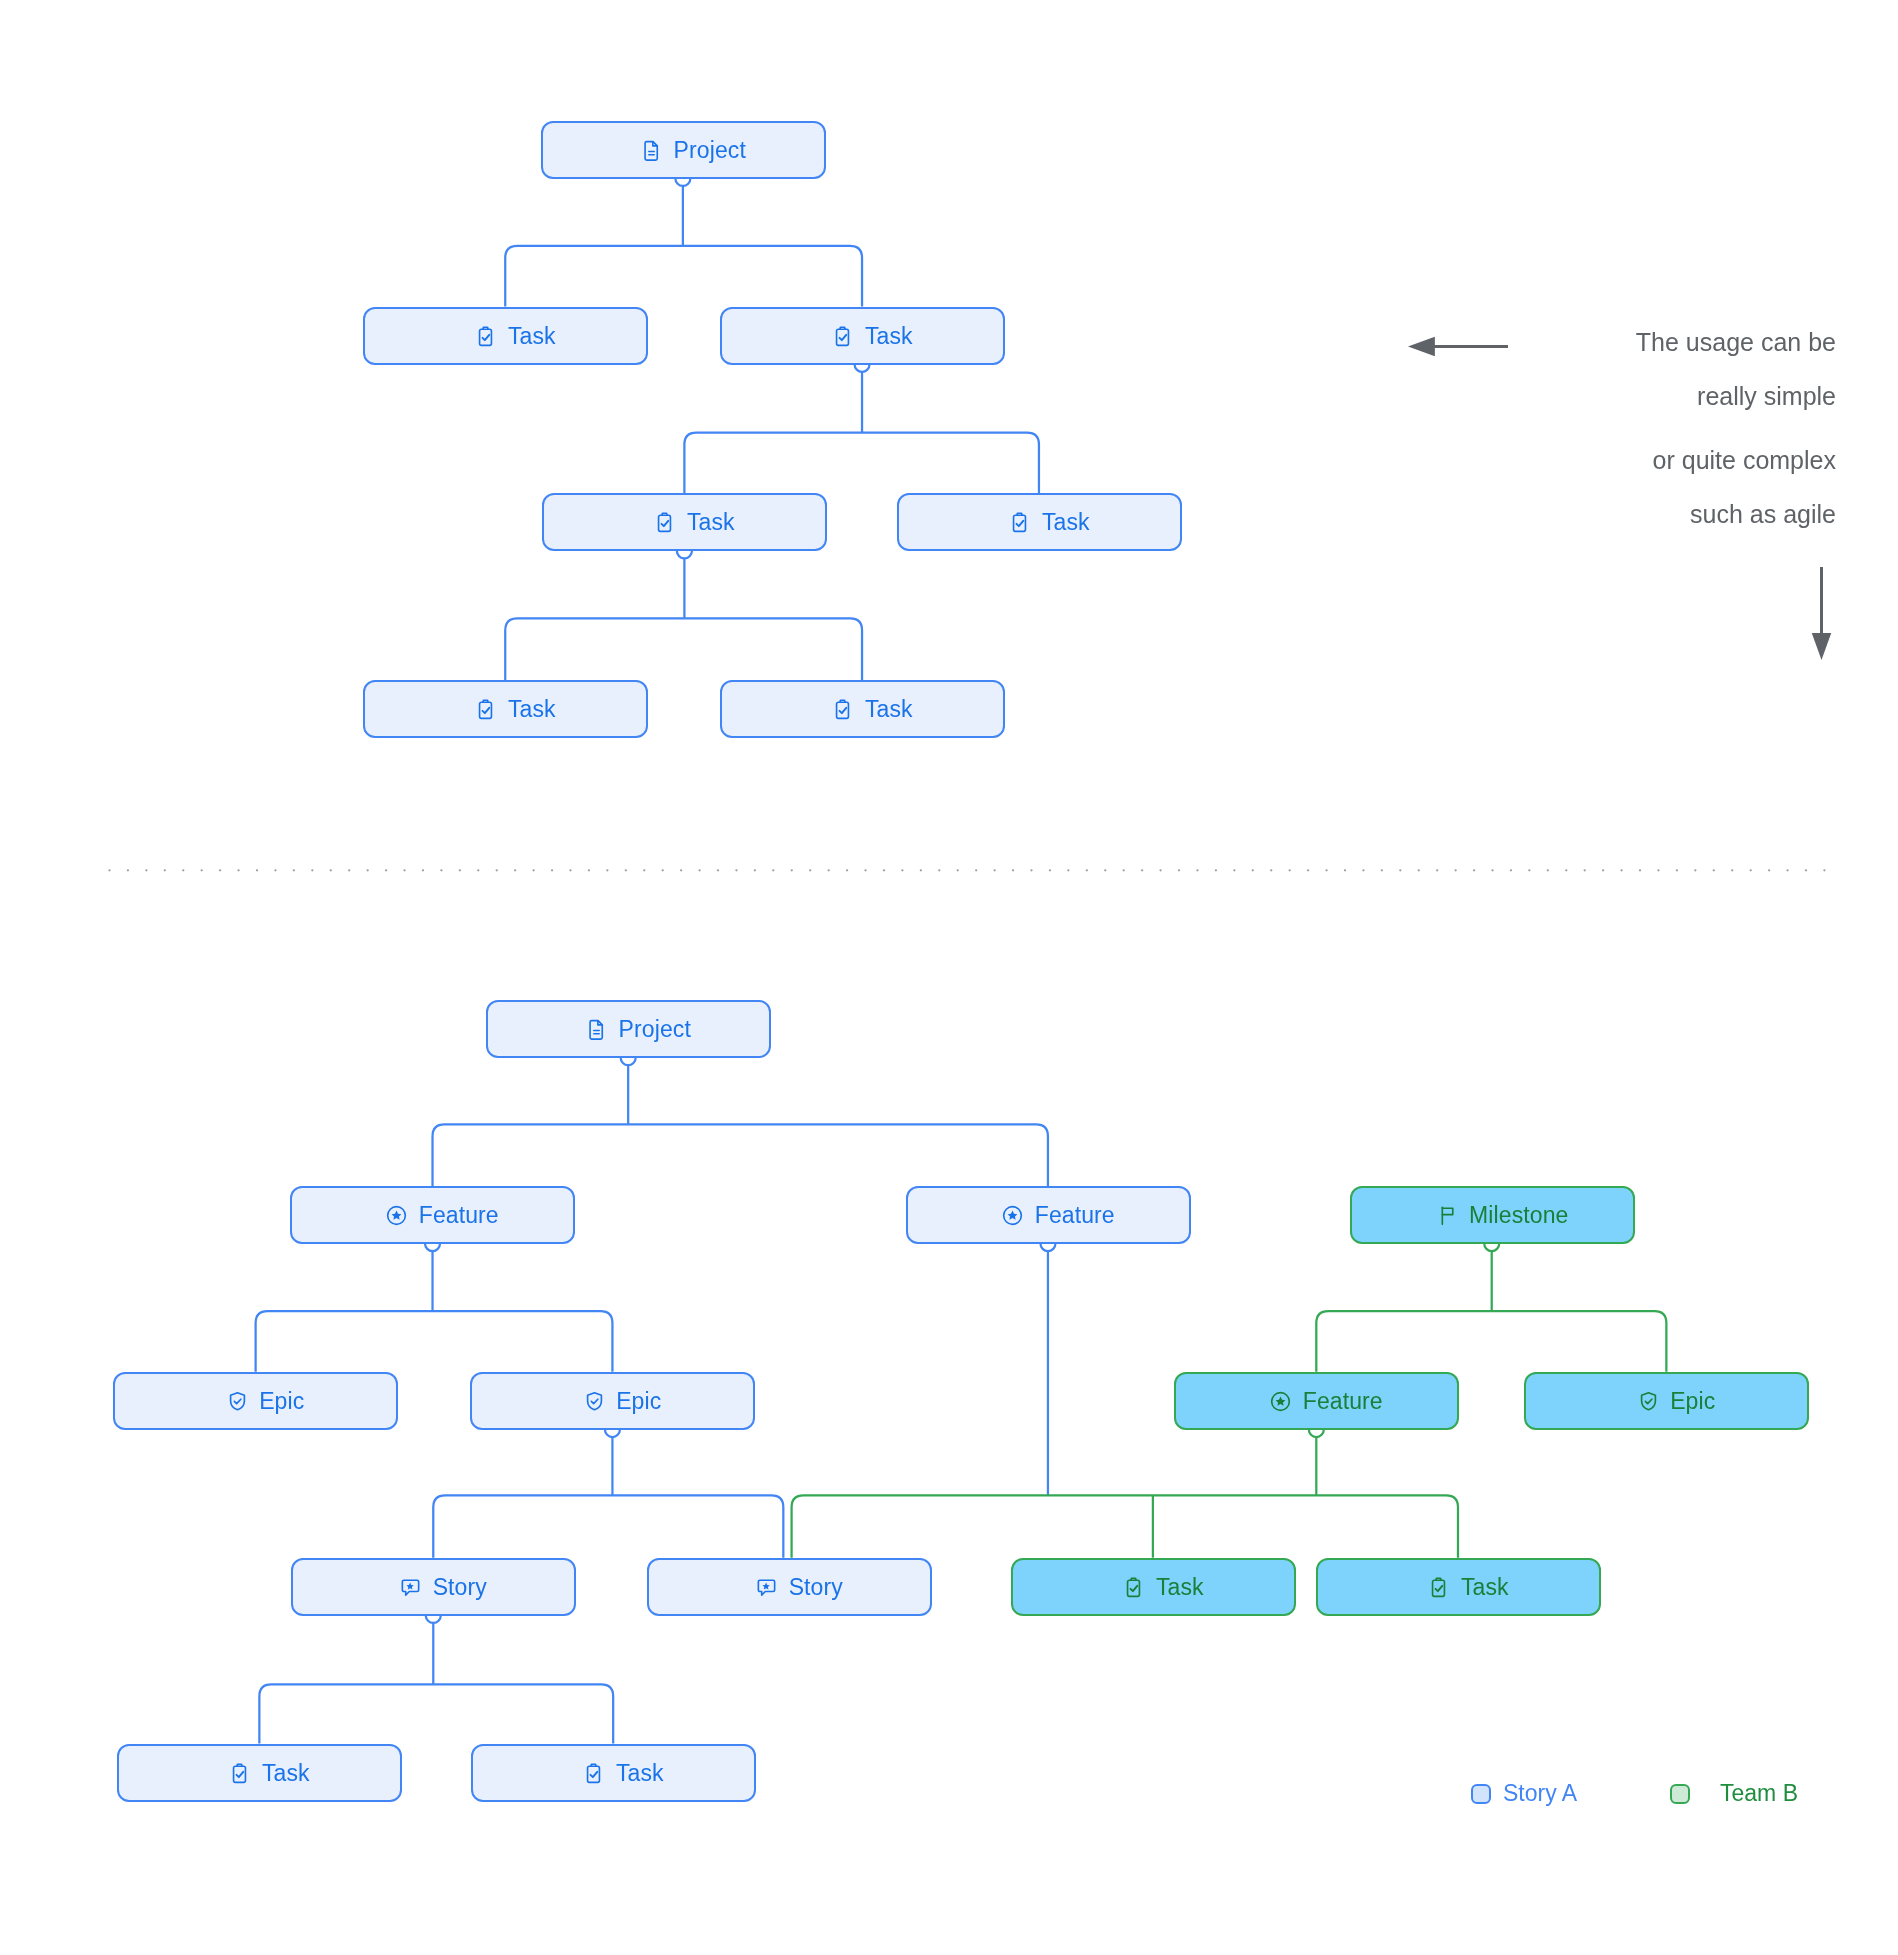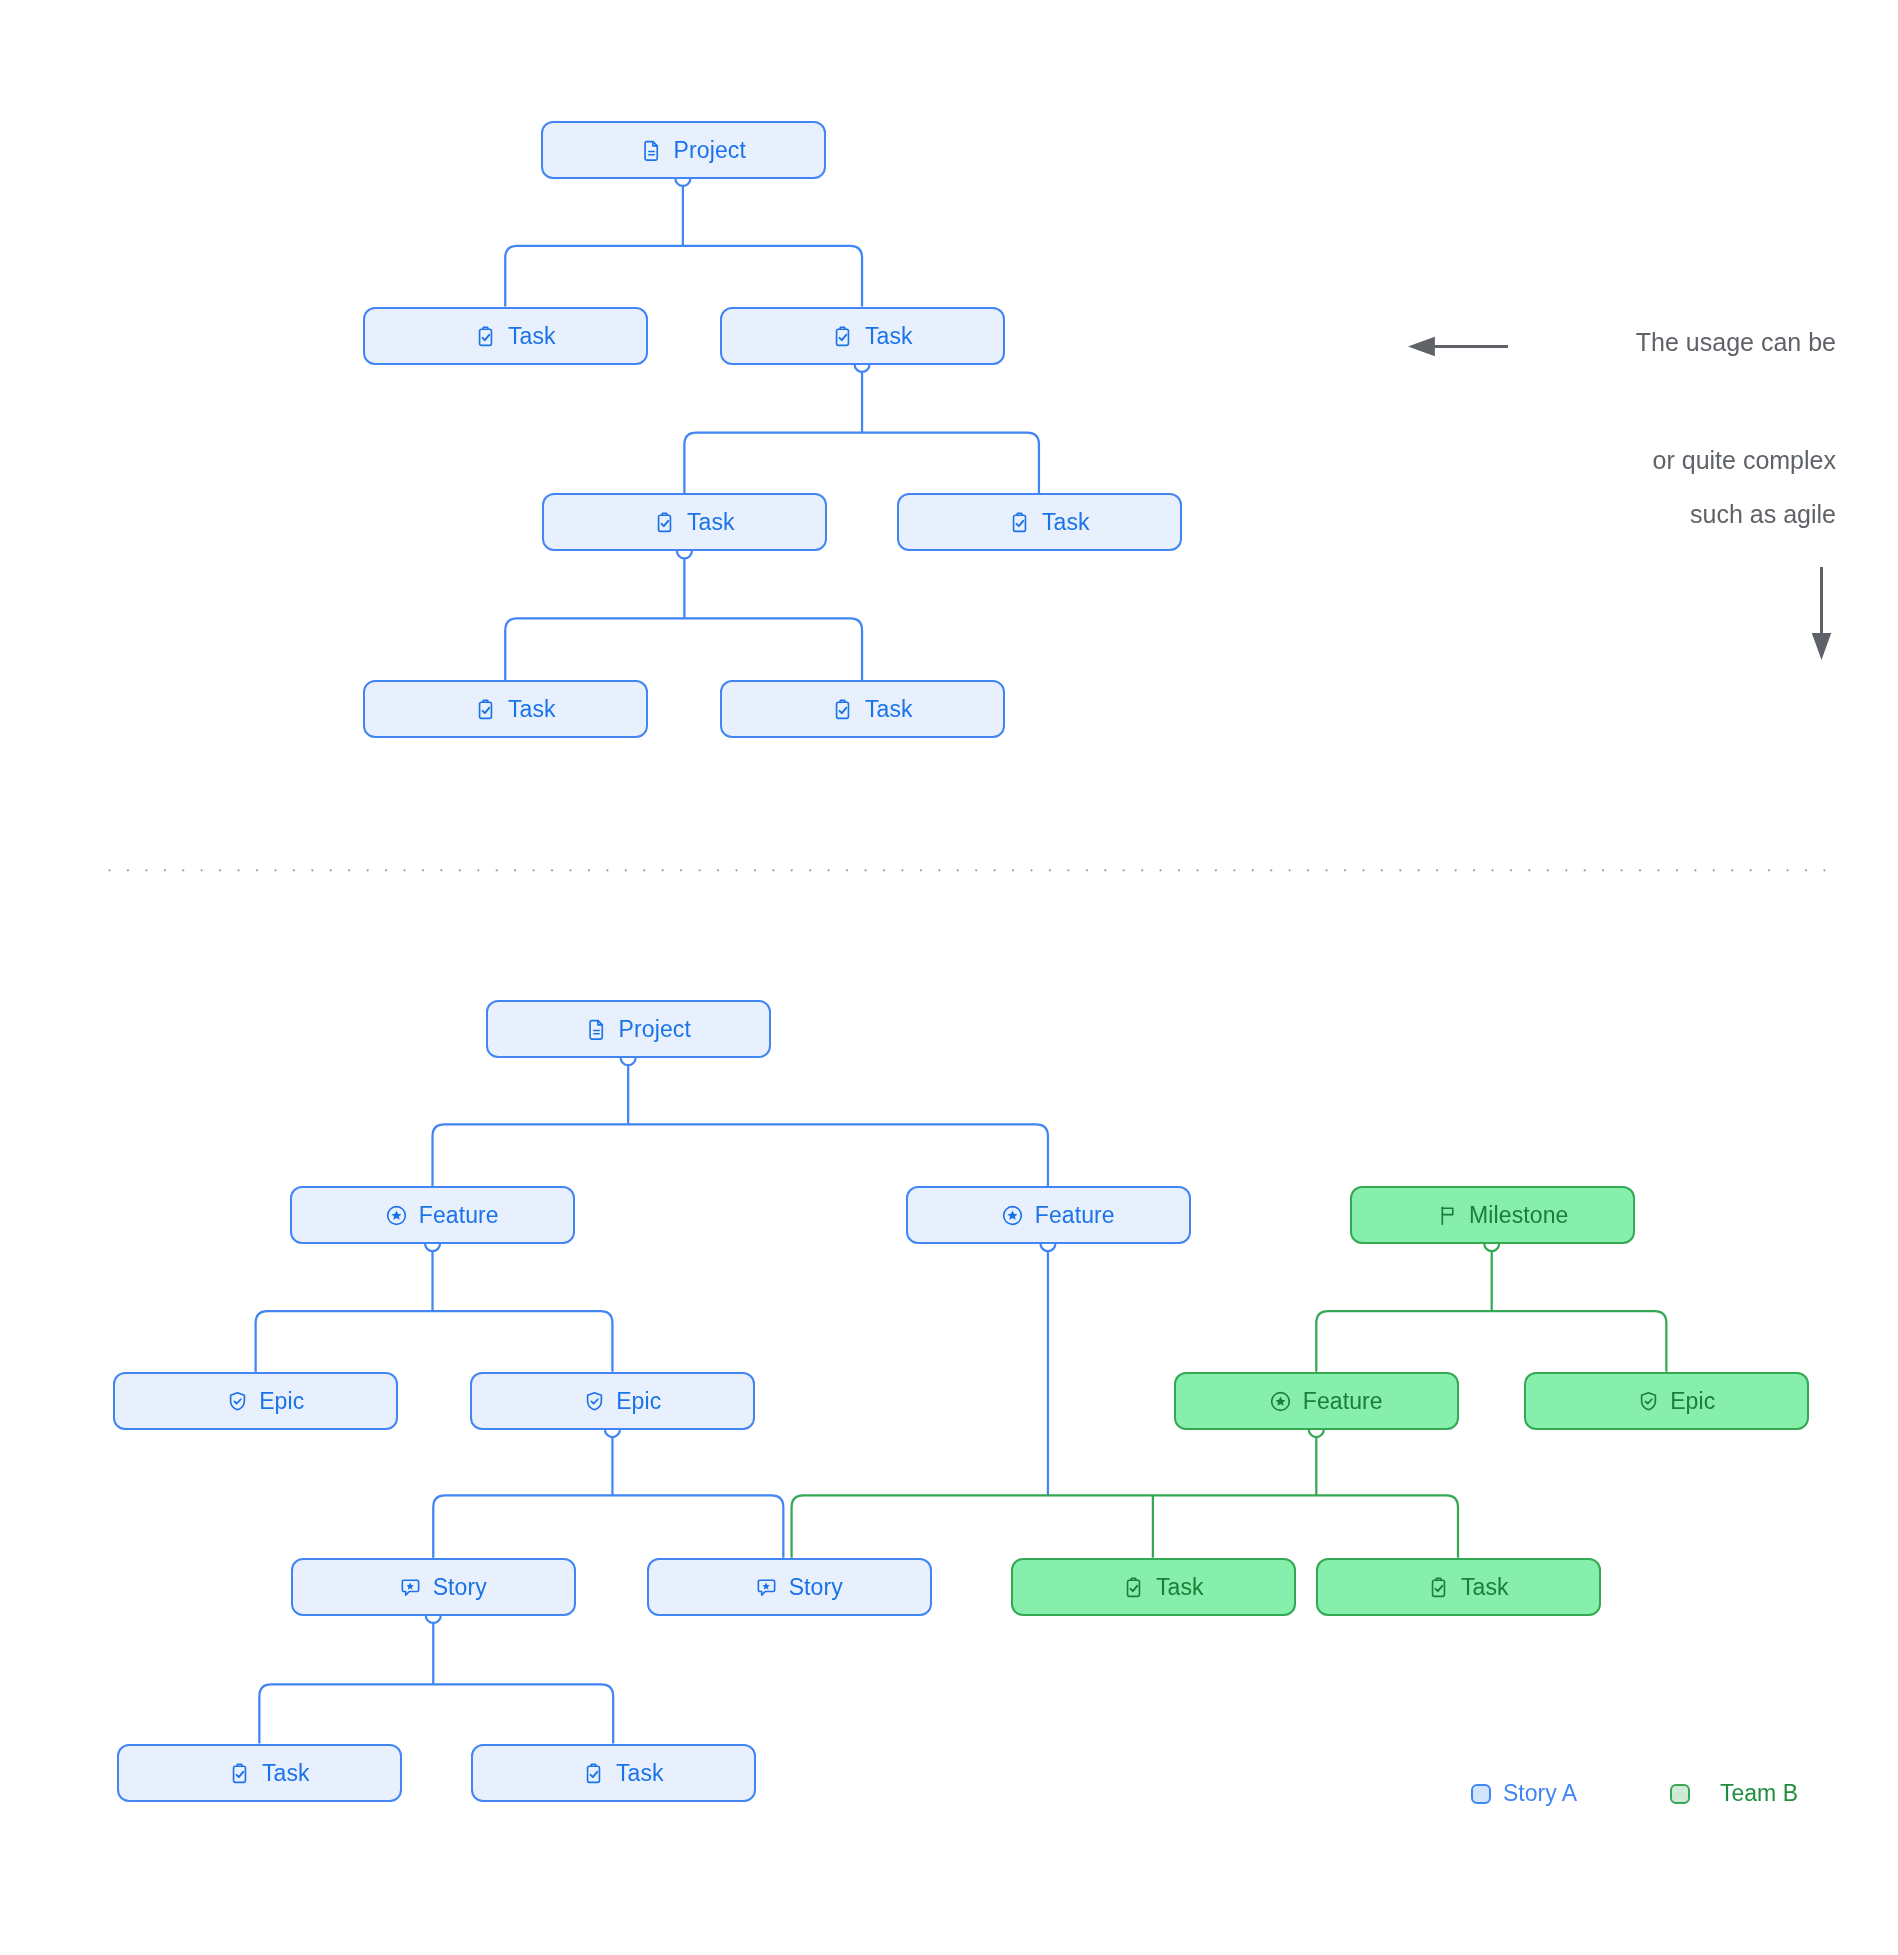--- a/index.html
+++ b/index.html
@@ -11,21 +11,21 @@
   .wires path,.wires line{fill:none;stroke-width:3;}
   .wb{stroke:#4285f4;}
   .wg{stroke:#34a853;}
   .wires circle{fill:#ffffff;stroke-width:3;}
   .node{
     position:absolute;width:285px;height:58px;box-sizing:border-box;border-radius:12px;
     display:flex;align-items:center;justify-content:center;gap:10.5px;
     font-size:23px;font-weight:500;letter-spacing:0.1px;padding-left:19px;
   }
   .node.blue{background:#e8f0fe;border:2.2px solid #4285f4;color:#1a73e8;}
-  .node.green{background:#86efac;border:2.2px solid #34a853;color:#188038;}
+  .node.green{background:#7dd3fc;border:2.2px solid #34a853;color:#188038;}
   .icon{display:flex;align-items:center;}
   .icon svg{width:23px;height:23px;stroke:currentColor;fill:none;stroke-width:1.7;stroke-linecap:round;stroke-linejoin:round;}
   .note{position:absolute;width:480px;color:#5f6368;font-size:25px;line-height:54px;text-align:right;font-weight:400;}
   .arrow{position:absolute;}
   .arrow svg{display:block;}
   .legend-item{position:absolute;display:flex;align-items:center;gap:12px;font-size:23px;font-weight:500;}
   .swatch{width:20px;height:20px;border-radius:6px;box-sizing:border-box;}
   .swatch.a{background:#d2e3fc;border:2.2px solid #4285f4;}
   .swatch.b{background:#ceead6;border:2.2px solid #34a853;}
   .legend-item.a{color:#4285f4;}
@@ -157,20 +157,21 @@
     <span class="icon">
         <svg viewBox="0 0 31 31" width="23" height="23">
           <use href="#i-task"></use>
         </svg>
       </span>
     <span>Task</span>
   </div>
 
   <div class="note" style="left:1356px;top:315px">
     <div>The usage can be</div>
+    <div>really simple</div>
   </div>
   <div class="note" style="left:1356px;top:433px">
     <div>or quite complex</div>
     <div>such as agile</div>
   </div>
   <div class="arrow" style="left:1402px;top:333px">
     <svg width="112" height="27" viewBox="0 0 150 36">
       <line x1="40" y1="18" x2="142" y2="18" stroke="#5f6368" stroke-width="4"></line>
       <path d="M8 18L44 5v26z" fill="#5f6368"></path>
     </svg>

